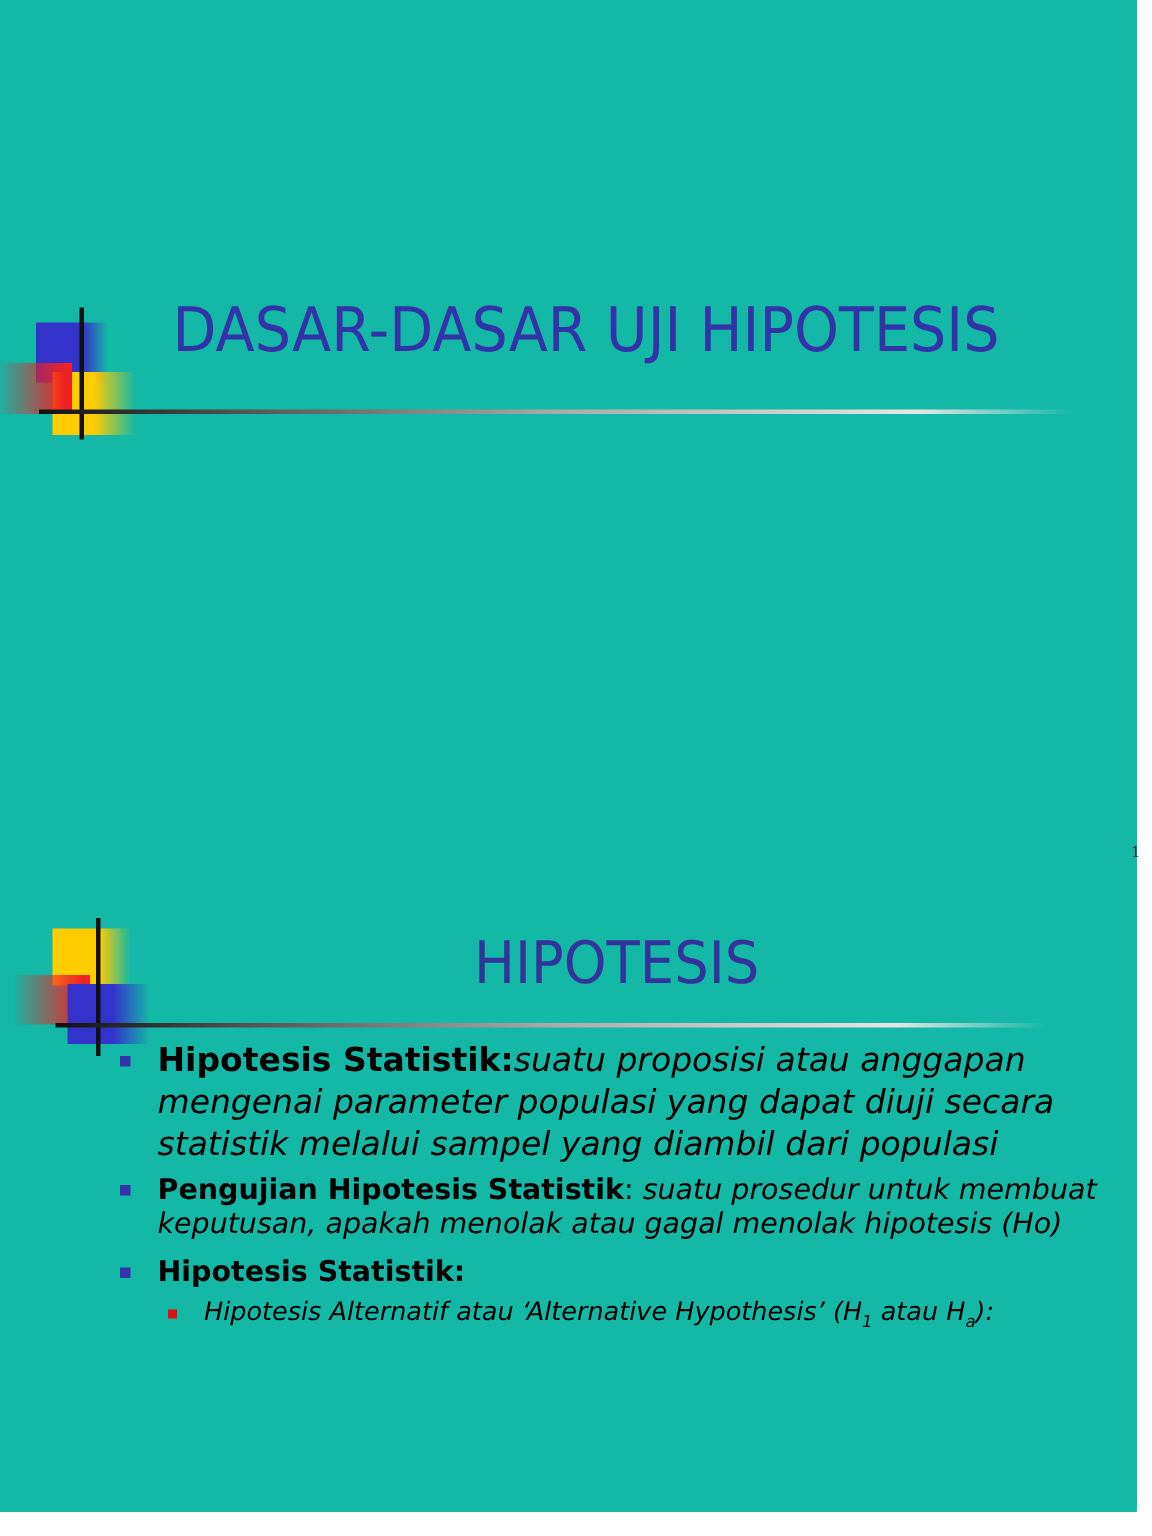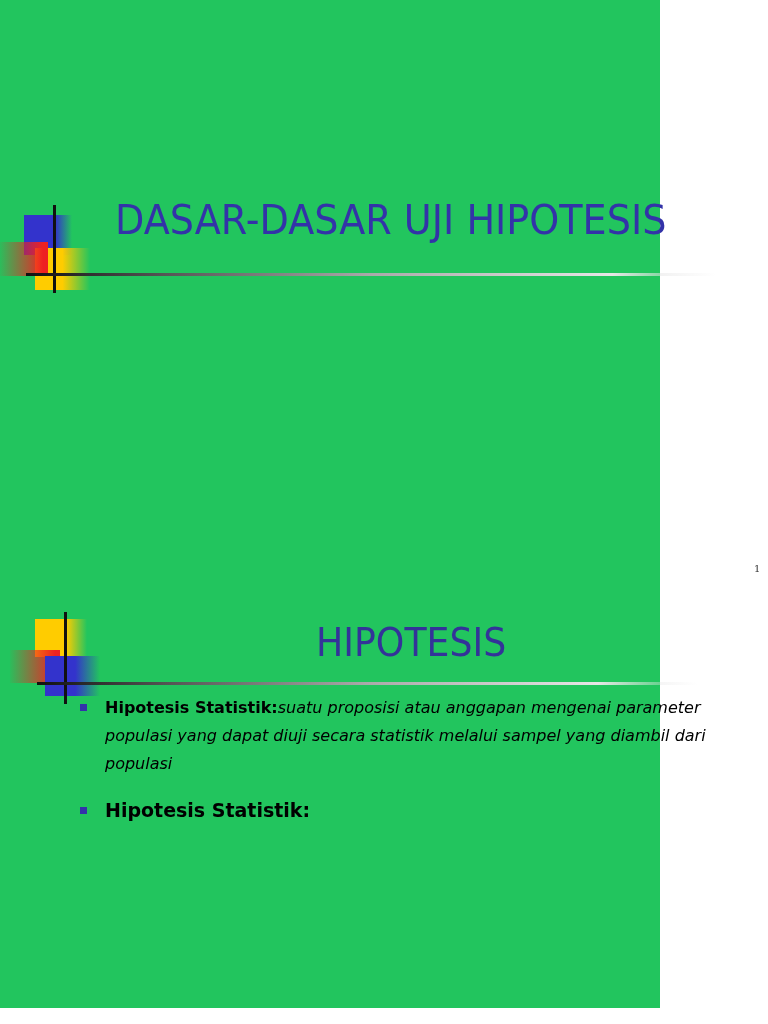--- a/index.html
+++ b/index.html
@@ -1,21 +1,21 @@
 <!DOCTYPE html>
 <html><head>
   <meta charset="utf-8">
   <style>
     html, body { margin: 0; padding: 0; }
     body {
       width: 768px; height: 1024px; overflow: hidden; position: relative;
       background: #ffffff;
       font-family: "DejaVu Sans", sans-serif;
     }
-    .slide { position: absolute; left: 0; width: 660px; background: #22c55e; }
+    .slide { position: absolute; left: 0; width: 758px; background: #14b8a6; }
     .slide1 { top: 0; height: 596px; }
     .slide2 { top: 580px; height: 428px; }
 
     .deco { position: absolute; }
     .sq { position: absolute; }
     .vline { position: absolute; width: 3px; background: #111; }
     .hline { position: absolute; height: 3px;
       background: linear-gradient(to right, #111 0%, #555 20%, #aaa 50%, #e6e6e6 85%, rgba(255,255,255,0) 100%); }
 
     .title1 {
@@ -31,21 +31,21 @@
       position: absolute; left: 316px; top: 40px;
       font-size: 39px; color: #333399; white-space: nowrap;
       transform: scaleX(0.93); transform-origin: left top;
     }
 
     .bullets { position: absolute; left: 76px; top: 114px; width: 670px; list-style: none; margin: 0; padding: 0; }
     .b { position: relative; padding-left: 29px; color: #000; }
     .b .mk { position: absolute; left: 4px; width: 7px; height: 7px; background: #3333aa; }
     .b1 { font-size: 19px; line-height: 22px; margin-bottom: 8px; }
     .b1 .mk { top: 8px; }
-    .b2 { font-size: 16px; line-height: 28px; margin-bottom: 20px; }
+    .b2 { font-size: 22px; line-height: 28px; margin-bottom: 4px; }
     .b2 .mk { top: 10px; }
     .b3 { font-size: 19px; line-height: 23px; margin-bottom: 8px; }
     .b3 .mk { top: 8px; }
     .b4 { font-size: 19px; line-height: 24px; margin-bottom: 6px; }
     .b4 .mk { top: 9px; }
     .strong { font-weight: bold; }
     .em { font-style: italic; }
     .sub { list-style: none; margin: 4px 0 0 0; padding: 0; }
     .s { position: relative; padding-left: 31px; font-size: 17px; line-height: 23px; font-style: italic; margin-bottom: 3px; }
     .s .mk2 { position: absolute; left: 7px; top: 9px; width: 6px; height: 6px; background: #dd1111; }
@@ -74,20 +74,28 @@
     <div class="vline" style="left:64px;top:2px;height:92px;"></div>
   </div>
   <div class="hline" style="left:37px;top:102px;width:660px;"></div>
   <div class="title2">HIPOTESIS</div>
 
   <ul class="bullets">
     <li class="b b2">
       <span class="mk"></span>
       <span class="strong">Hipotesis Statistik:</span><span class="em">suatu proposisi atau anggapan mengenai parameter populasi yang dapat diuji secara statistik melalui sampel yang diambil dari populasi</span>
     </li>
+    <li class="b b3">
+      <span class="mk"></span>
+      <span class="strong">Pengujian Hipotesis Statistik</span><span>: </span><span class="em">suatu prosedur untuk membuat keputusan, apakah menolak atau gagal menolak hipotesis (Ho)</span>
+    </li>
     <li class="b b4">
       <span class="mk"></span>
       <span class="strong">Hipotesis Statistik:</span>
       <ul class="sub">
+        <li class="s">
+          <span class="mk2"></span>
+          <span>Hipotesis Alternatif atau ‘Alternative Hypothesis’ (H</span><sub>1</sub><span> atau H</span><sub>a</sub><span>):</span>
+        </li>
       </ul>
     </li>
   </ul>
 </div>
 
 </body></html>

